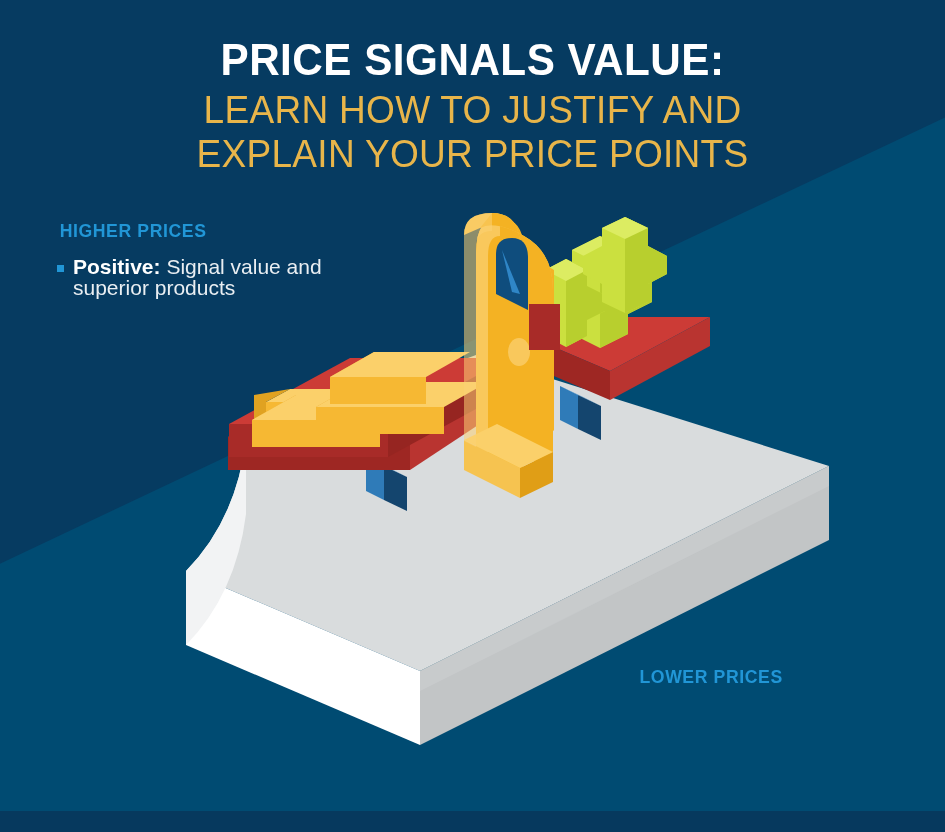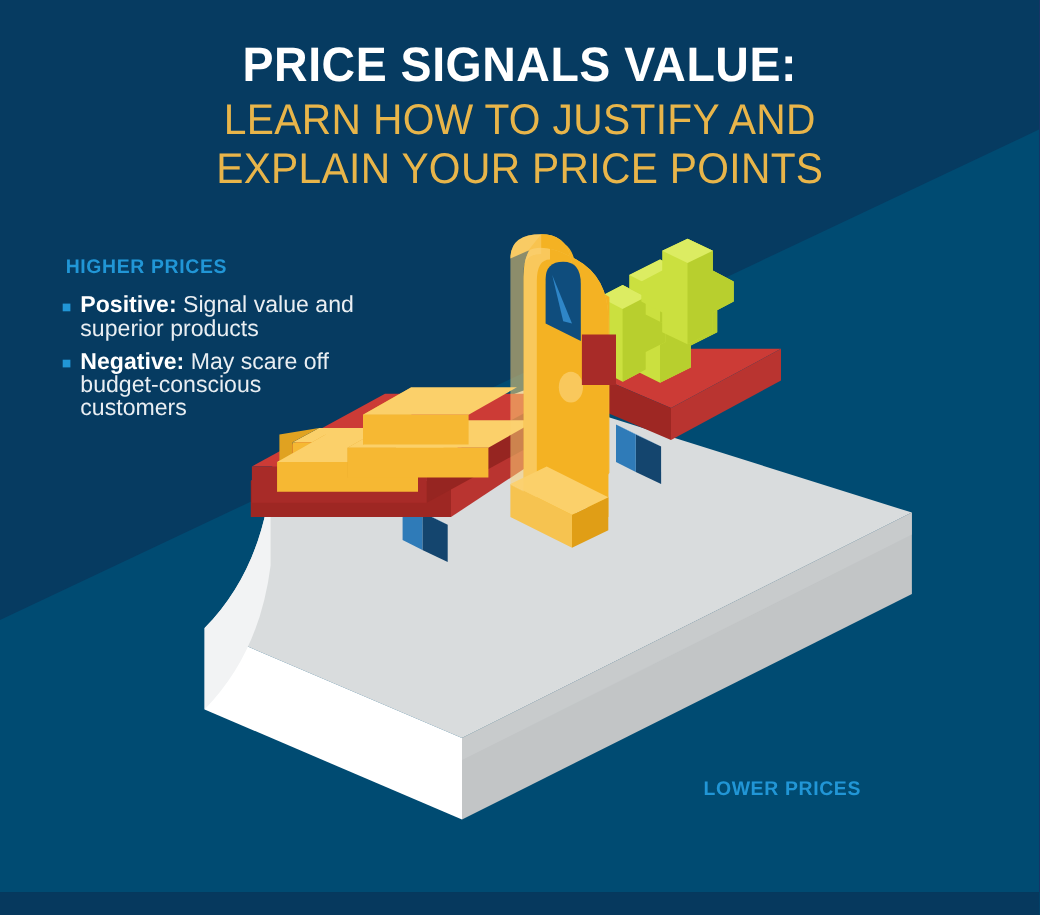--- a/index.html
+++ b/index.html
@@ -90,22 +90,22 @@
     font-size: 21px;
     line-height: 21px;
     color: #e9eef2;
     max-width: 250px;
   }
   .bullet-text b {
     color: #ffffff;
     font-weight: bold;
   }
 
-  .callout-higher { left: 57px;  top: 232px; }
-  .callout-lower  { left: 638px; top: 667px; margin-top: 40px; }
+  .callout-higher { left: 57px;  top: 221px; }
+  .callout-lower  { left: 638px; top: 667px; }
   .callout-lower .bullet-text { max-width: 252px; }
 
   
   .illustration {
     position: absolute;
     left: 0;
     top: 0;
     width: 945px;
     height: 832px;
     pointer-events: none;
@@ -248,27 +248,20 @@
     <div class="callout-heading">HIGHER PRICES</div>
 
     <div class="bullet-row">
       <span class="bullet-marker"></span>
       <div class="bullet-text">
         <b>Positive:</b>
         <span>Signal value and superior products</span>
       </div>
     </div>
 
-    <div class="bullet-row">
-      <span class="bullet-marker"></span>
-      <div class="bullet-text">
-        <b>Negative:</b>
-        <span>May scare off budget-conscious customers</span>
-      </div>
-    </div>
   </div>
 
   <div class="callout callout-lower">
     <div class="callout-heading">LOWER PRICES</div>
 
 
   </div>
 
 </div>
 

